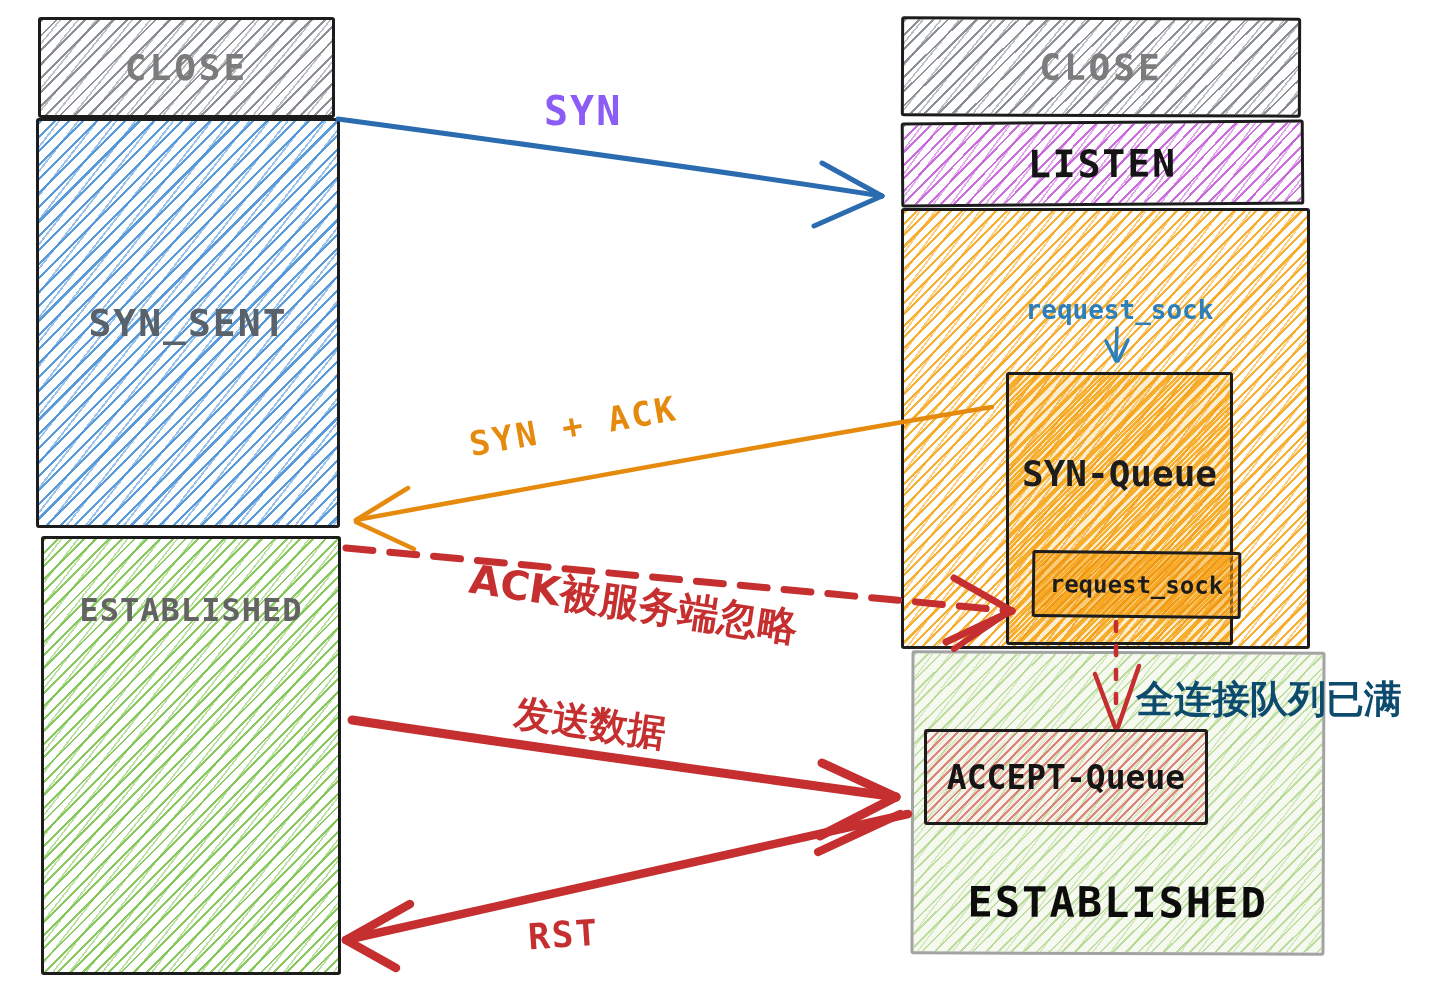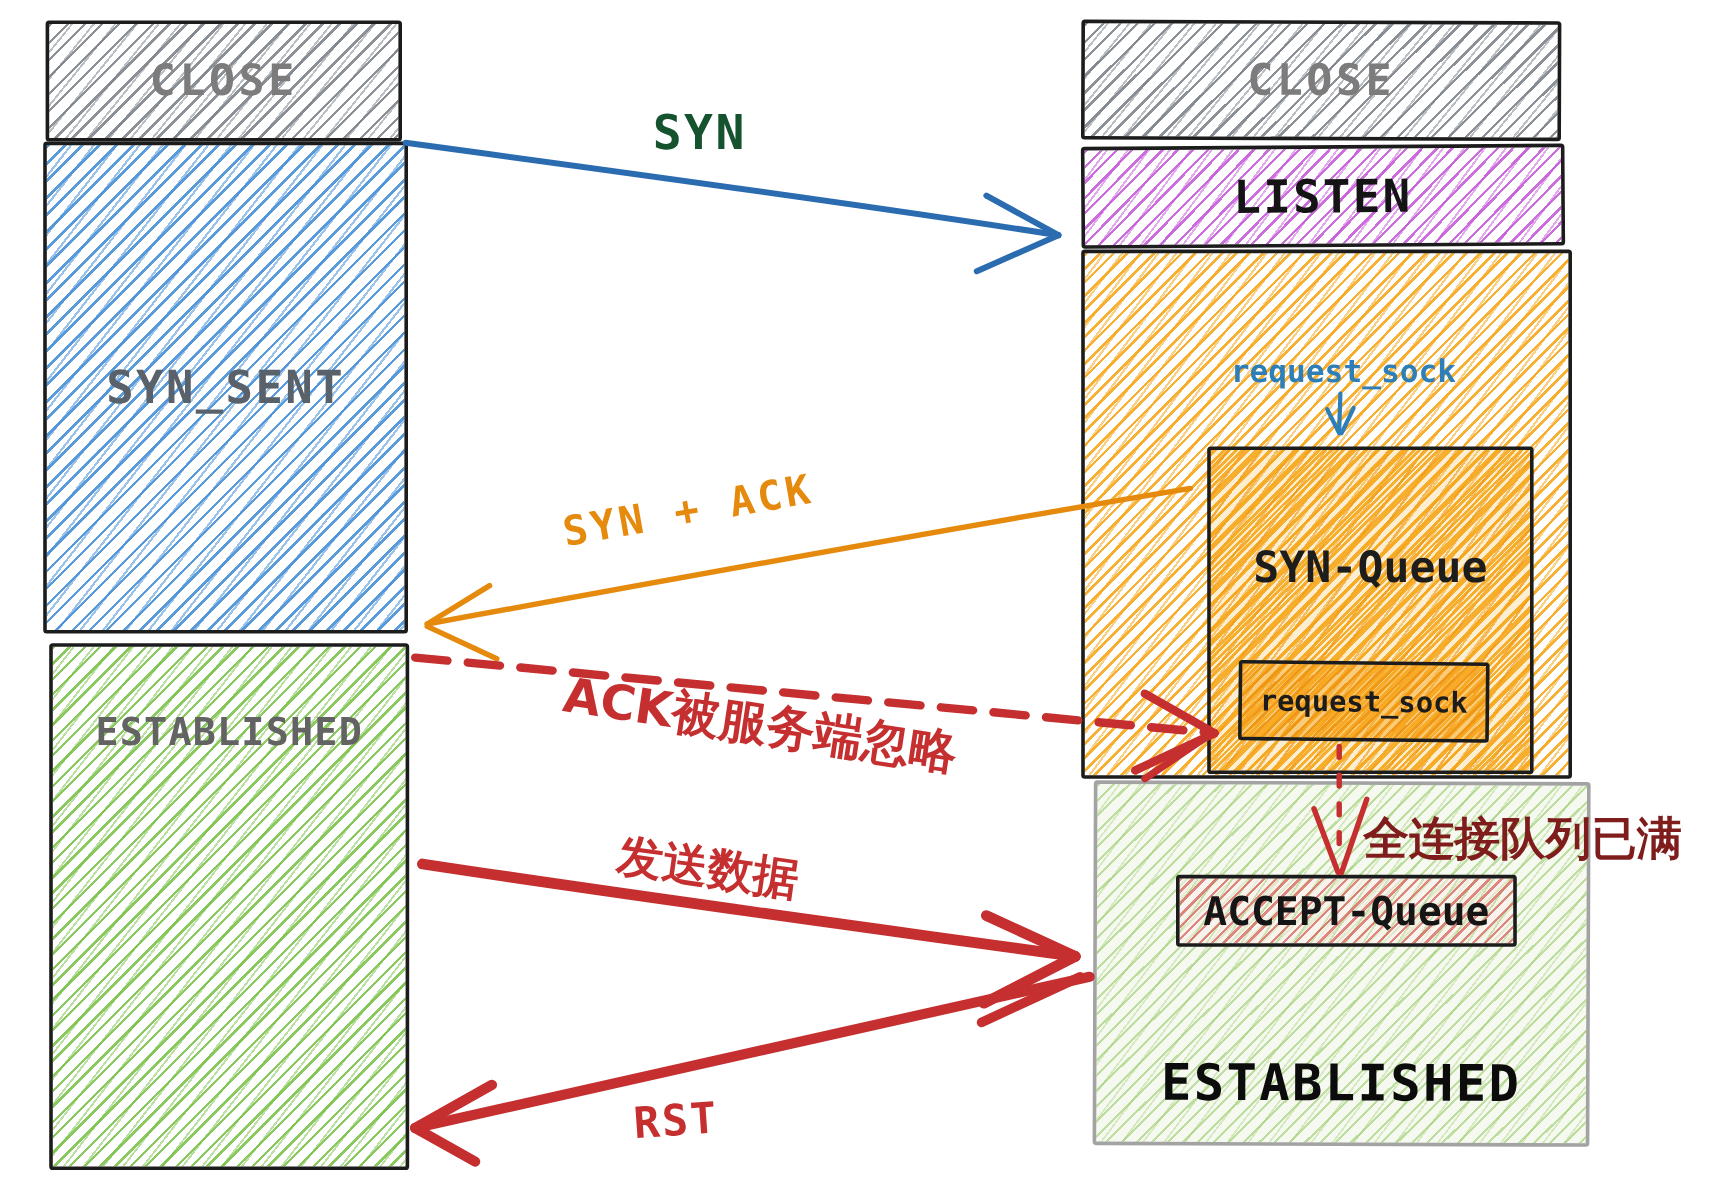--- a/index.html
+++ b/index.html
@@ -38,43 +38,43 @@
     repeating-linear-gradient(135deg, rgba(214,88,82,.7) 0 2px, transparent 2px 7px),
     repeating-linear-gradient(124deg, rgba(154,204,108,.45) 0 1.5px, transparent 1.5px 12px);}
 
   
   #client-close{left:22px;top:17px;width:297px;height:101px;}
   #client-syn-sent{left:20px;top:118px;width:304px;height:410px;justify-content:center;}
   #client-established{left:25px;top:536px;width:300px;height:439px;align-items:flex-start;padding-top:52px;}
   #server-close{left:885px;top:17px;width:400px;height:100px;transform:rotate(.2deg);}
   #server-listen{left:885px;top:121px;width:403px;height:85px;transform:rotate(-.4deg);}
   #server-syn-recv{left:885px;top:208px;width:409px;height:441px;}
-  #syn-queue{left:990px;top:372px;width:272px;height:273px;}
+  #syn-queue{left:990px;top:372px;width:227px;height:273px;}
   #request-sock-item{left:1016px;top:551px;width:209px;height:67px;transform:rotate(.6deg);}
   #server-established{left:895px;top:651px;width:414px;height:304px;border:3px solid #a3a3a3;transform:rotate(.2deg);}
-  #accept-queue{left:964px;top:729px;width:284px;height:60px;}
+  #accept-queue{left:908px;top:729px;width:284px;height:96px;}
 
   
   .t-close{font-size:36px;font-weight:bold;color:#7c7c7c;letter-spacing:3px;}
   .t-syn-sent{font-size:38px;font-weight:bold;color:#59626a;letter-spacing:2px;}
   .t-est-left{font-size:32px;font-weight:bold;color:#636363;letter-spacing:1px;}
   .t-listen{font-size:38px;font-weight:bold;color:#141414;letter-spacing:2px;}
   .inner-label{position:absolute;left:0;right:0;text-align:center;}
   #syn-recv-title{top:16px;font-size:42px;font-weight:bold;color:#101010;letter-spacing:1px;}
   #request-sock-pointer{top:84px;padding-left:28px;font-size:26px;font-weight:bold;color:#2e7fb8;}
   #syn-queue-title{top:78px;font-size:36px;font-weight:bold;color:#1d1d1d;}
   .t-request-item{font-size:24px;font-weight:bold;color:#1c1c1c;}
   .t-accept{font-size:33px;font-weight:bold;color:#151515;}
   #server-est-label{top:224px;font-size:42px;font-weight:bold;color:#0c0c0c;letter-spacing:2px;}
 
   .arrow-label{position:absolute;white-space:nowrap;}
-  #label-syn{left:528px;top:88px;font-size:40px;font-weight:bold;color:#14532d;letter-spacing:2px;}
+  #label-syn{left:528px;top:88px;font-size:40px;font-weight:bold;color:#8b5cf6;letter-spacing:2px;}
   #label-syn-ack{left:452px;top:406px;font-size:34px;font-weight:bold;color:#e68a0d;letter-spacing:3px;transform:rotate(-10deg);}
   #label-ack-ignored{left:452px;top:576px;font-size:40px;font-weight:bold;color:#c62f2f;transform:rotate(8.5deg);}
-  #label-queue-full{left:1120px;top:674px;font-size:38px;font-weight:bold;color:#7f1d1d;}
+  #label-queue-full{left:1120px;top:674px;font-size:38px;font-weight:bold;color:#0c4a6e;}
   #label-send-data{left:498px;top:698px;font-size:38px;font-weight:bold;color:#c62f2f;transform:rotate(8deg);}
   #label-rst{left:512px;top:914px;font-size:36px;font-weight:bold;color:#c62f2f;transform:rotate(-4deg);letter-spacing:2px;}
 
   #arrow-layer{position:absolute;left:0;top:0;width:1429px;height:991px;pointer-events:none;}
   #arrow-layer path{fill:none;stroke-linecap:round;stroke-linejoin:round;}
 </style>
 </head>
 <body>
 
 <div id="canvas">

